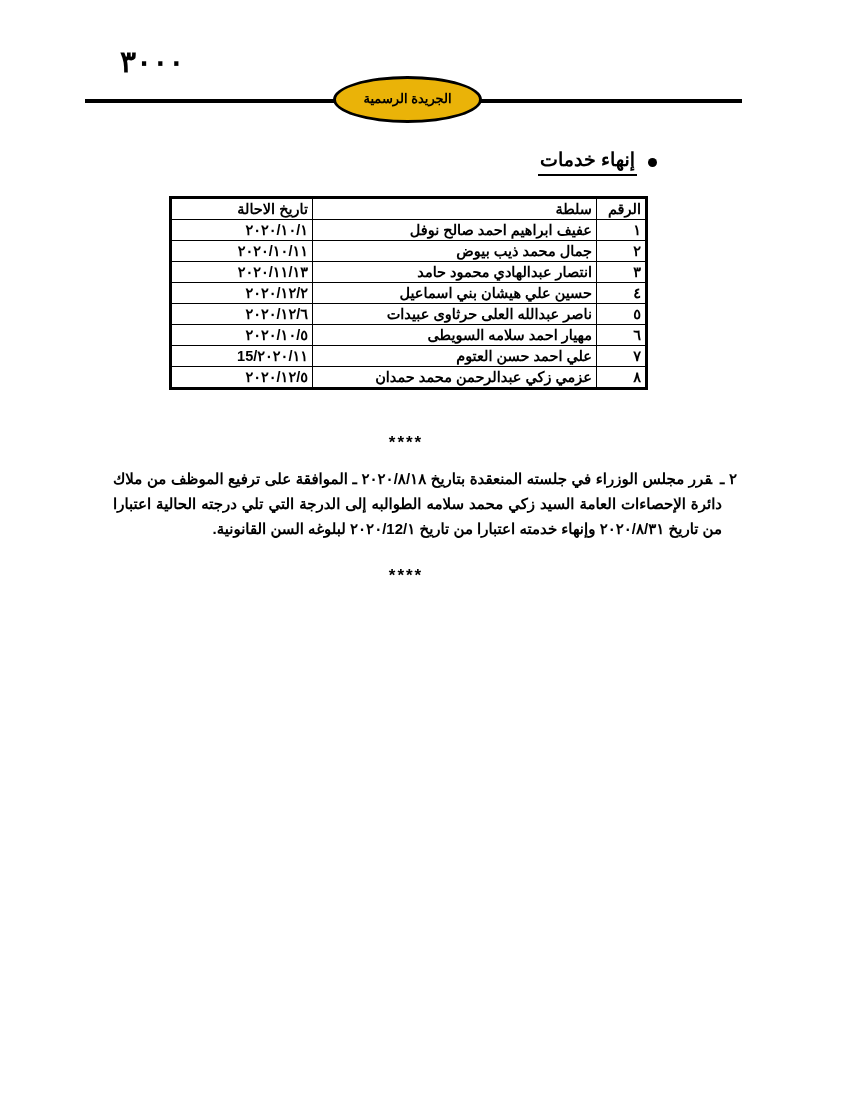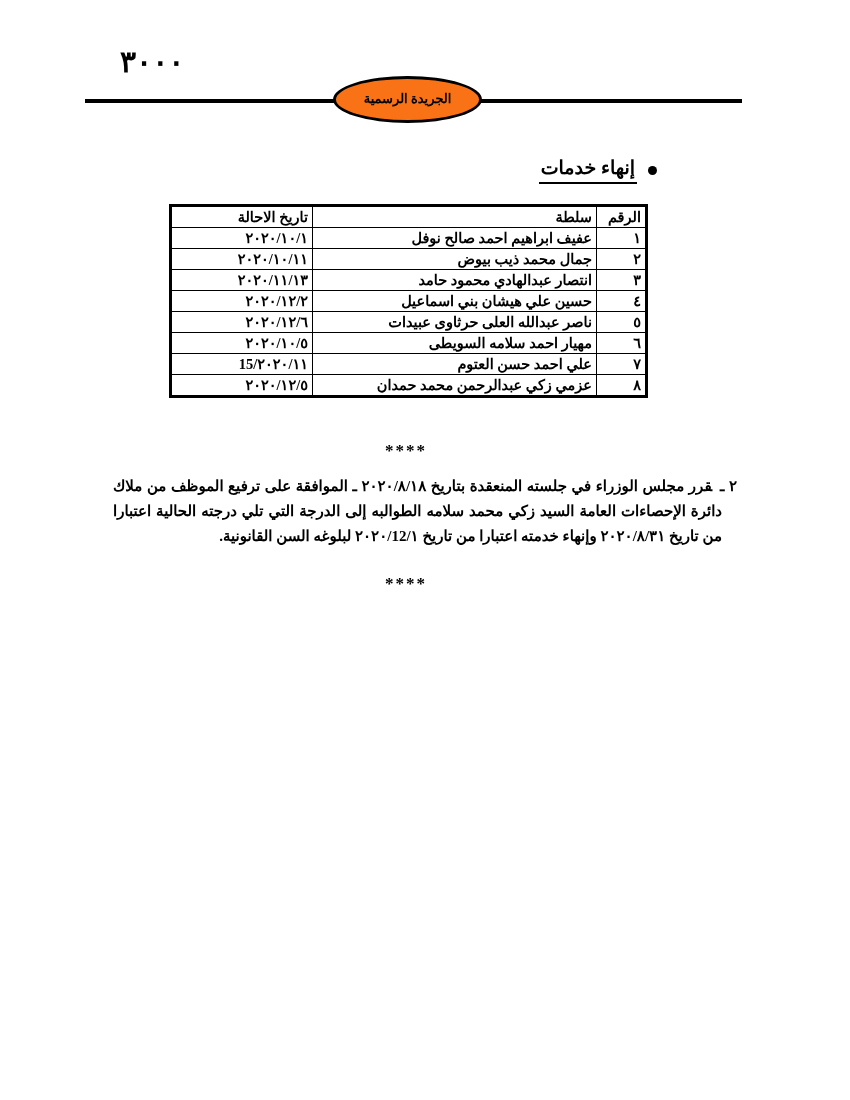--- a/index.html
+++ b/index.html
@@ -1,46 +1,46 @@
 <!DOCTYPE html>
 <html><head>
 <meta charset="utf-8">
 <style>
   html,body { margin:0; padding:0; background:#e8e8e8; }
   .page {
     position:relative; width:850px; height:1100px; margin:0 auto;
     background:#ffffff; color:#000;
-    font-family:Liberation Serif, serif; overflow:hidden;
+    font-family:Liberation Sans, sans-serif; overflow:hidden;
   }
 
   
   .page-number {
     position:absolute; top:44px; left:120px;
     font-size:30px; font-weight:700; direction:rtl; letter-spacing:3px;
   }
   .header-rule {
     position:absolute; top:99px; left:85px; width:657px; height:4px;
     background:#000;
   }
   .gazette-badge {
     position:absolute; top:76px; left:333px; width:149px; height:47px;
     box-sizing:border-box; border:3px solid #000; border-radius:50%;
-    background:#f97316; display:flex; align-items:center; justify-content:center;
+    background:#eab308; display:flex; align-items:center; justify-content:center;
   }
   .badge-label { font-size:13px; font-weight:700; direction:rtl; padding-bottom:2px; }
 
   
   .content {
     position:absolute; top:140px; right:113px; width:624px;
     direction:rtl; font-weight:700;
   }
 
   .section-heading {
     display:flex; align-items:center; gap:11px;
-    margin:16px 80px 0 0;
+    margin:8px 80px 0 0;
   }
   .bullet-icon { width:9px; height:9px; background:#000; border-radius:50%; flex:none; }
   .section-title {
     font-size:19px; font-weight:700;
     border-bottom:2px solid #000; padding:0 2px 3px 2px;
   }
 
   .decision {
     font-size:15px; line-height:25px; text-align:justify;
     padding-right:15px; text-indent:-15px; margin:0;

